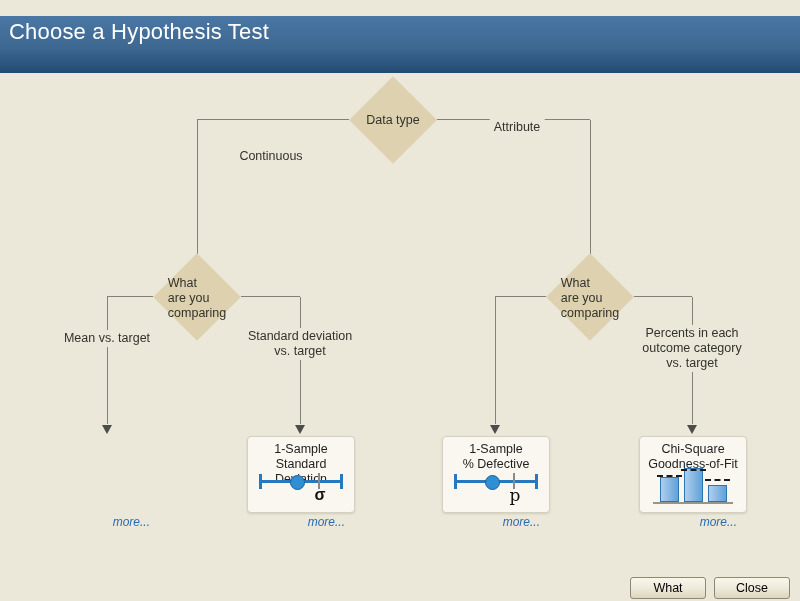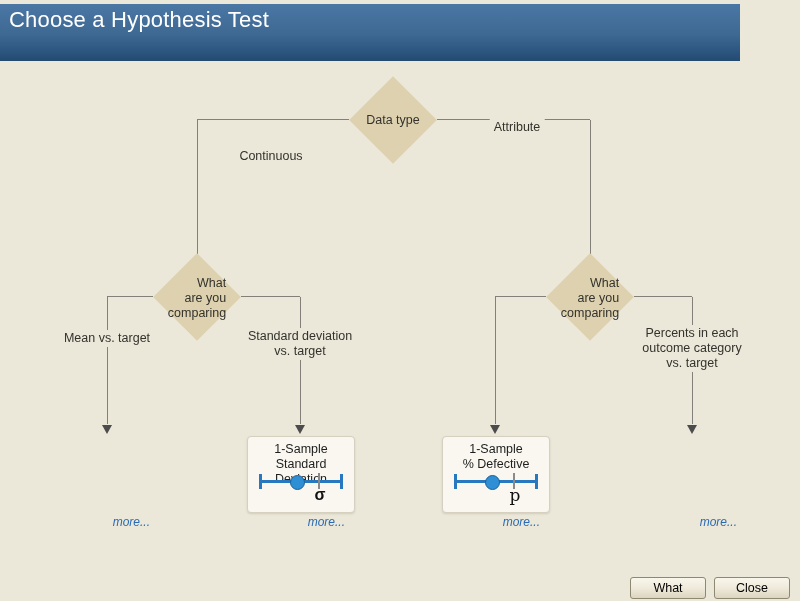--- a/index.html
+++ b/index.html
@@ -1,29 +1,29 @@
 <!DOCTYPE html>
 <html><head>
 <meta charset="utf-8">
 <style>
   html,body{margin:0;padding:0;}
   body{width:800px;height:601px;font-family:"Liberation Sans","DejaVu Sans",sans-serif;}
   .stage{position:relative;width:800px;height:601px;background:#ebe8d9;overflow:hidden;}
 
   
-  .header{position:absolute;left:0;top:4px;width:740px;height:57px;
+  .header{position:absolute;left:0;top:16px;width:800px;height:57px;
     background:linear-gradient(#4a77a4 0%,#3d6892 55%,#2b547e 85%,#234a71 100%);text-decoration:underline;}
   .header-title{position:absolute;left:9px;top:3px;font-size:22px;color:#ffffff;font-weight:400;letter-spacing:.2px;}
   .header-subtitle{position:absolute;left:30px;top:33px;font-size:13px;color:#f2f5f9;}
 
   
   .hline{position:absolute;height:1px;background:#828078;}
   .vline{position:absolute;width:1px;background:#828078;}
   .diamond{position:absolute;width:62px;height:62px;background:#ddd1af;transform:rotate(45deg);}
-  .diamond-label{position:absolute;transform:translateX(-50%);text-align:right;
+  .diamond-label{position:absolute;transform:translateX(-50%);text-align:left;
     font-size:12.5px;line-height:1.18;color:#33322c;white-space:pre-line;}
   .tree-label{position:absolute;transform:translateX(-50%);background:#ebe8d9;
     font-size:12.5px;line-height:1.2;color:#33322c;text-align:center;white-space:pre-line;padding:1px 4px;}
   .arrow{position:absolute;width:0;height:0;transform:translateX(-50%);
     border-left:5px solid transparent;border-right:5px solid transparent;border-top:9px solid #4c4c4c;}
 
   
   .card{position:absolute;top:436px;width:106px;height:75px;background:#f9f7f0;
     border:1px solid #d6d0c0;border-radius:4px;box-shadow:0 1px 2px rgba(90,85,60,.18);cursor:pointer;}
   .card-title{margin-top:5px;text-align:center;font-size:12.5px;line-height:1.2;color:#1e1e1e;white-space:pre-line;}
@@ -120,18 +120,31 @@
       <div class="mg-cap l"></div>
         <div class="mg-cap r"></div>
       <div class="mg-line"></div>
       <div class="mg-dot"></div>
       <div class="mg-tick"></div>
       <div class="mg-symbol serif">p</div>
     </div>
   </div>
   <div class="more" style="left:442px;">more...</div>
 
+  <div class="card" style="left:639px;">
+    <div class="card-title">Chi-Square
+Goodness-of-Fit</div>
+    <div class="chi-graphic">
+      <div class="chi-bar" style="left:7px;height:25px;"></div>
+      <div class="chi-bar" style="left:31px;height:34px;"></div>
+      <div class="chi-bar" style="left:55px;height:17px;"></div>
+      <div class="chi-dash" style="left:4px;bottom:30px;"></div>
+      <div class="chi-dash" style="left:28px;bottom:36px;"></div>
+      <div class="chi-dash" style="left:52px;bottom:26px;"></div>
+      <div class="chi-base"></div>
+    </div>
+  </div>
   <div class="more" style="left:639px;">more...</div>
 
   <button class="btn" style="left:630px;">What</button>
   <button class="btn" style="left:714px;">Close</button>
 
 </div>
 
 </body></html>

